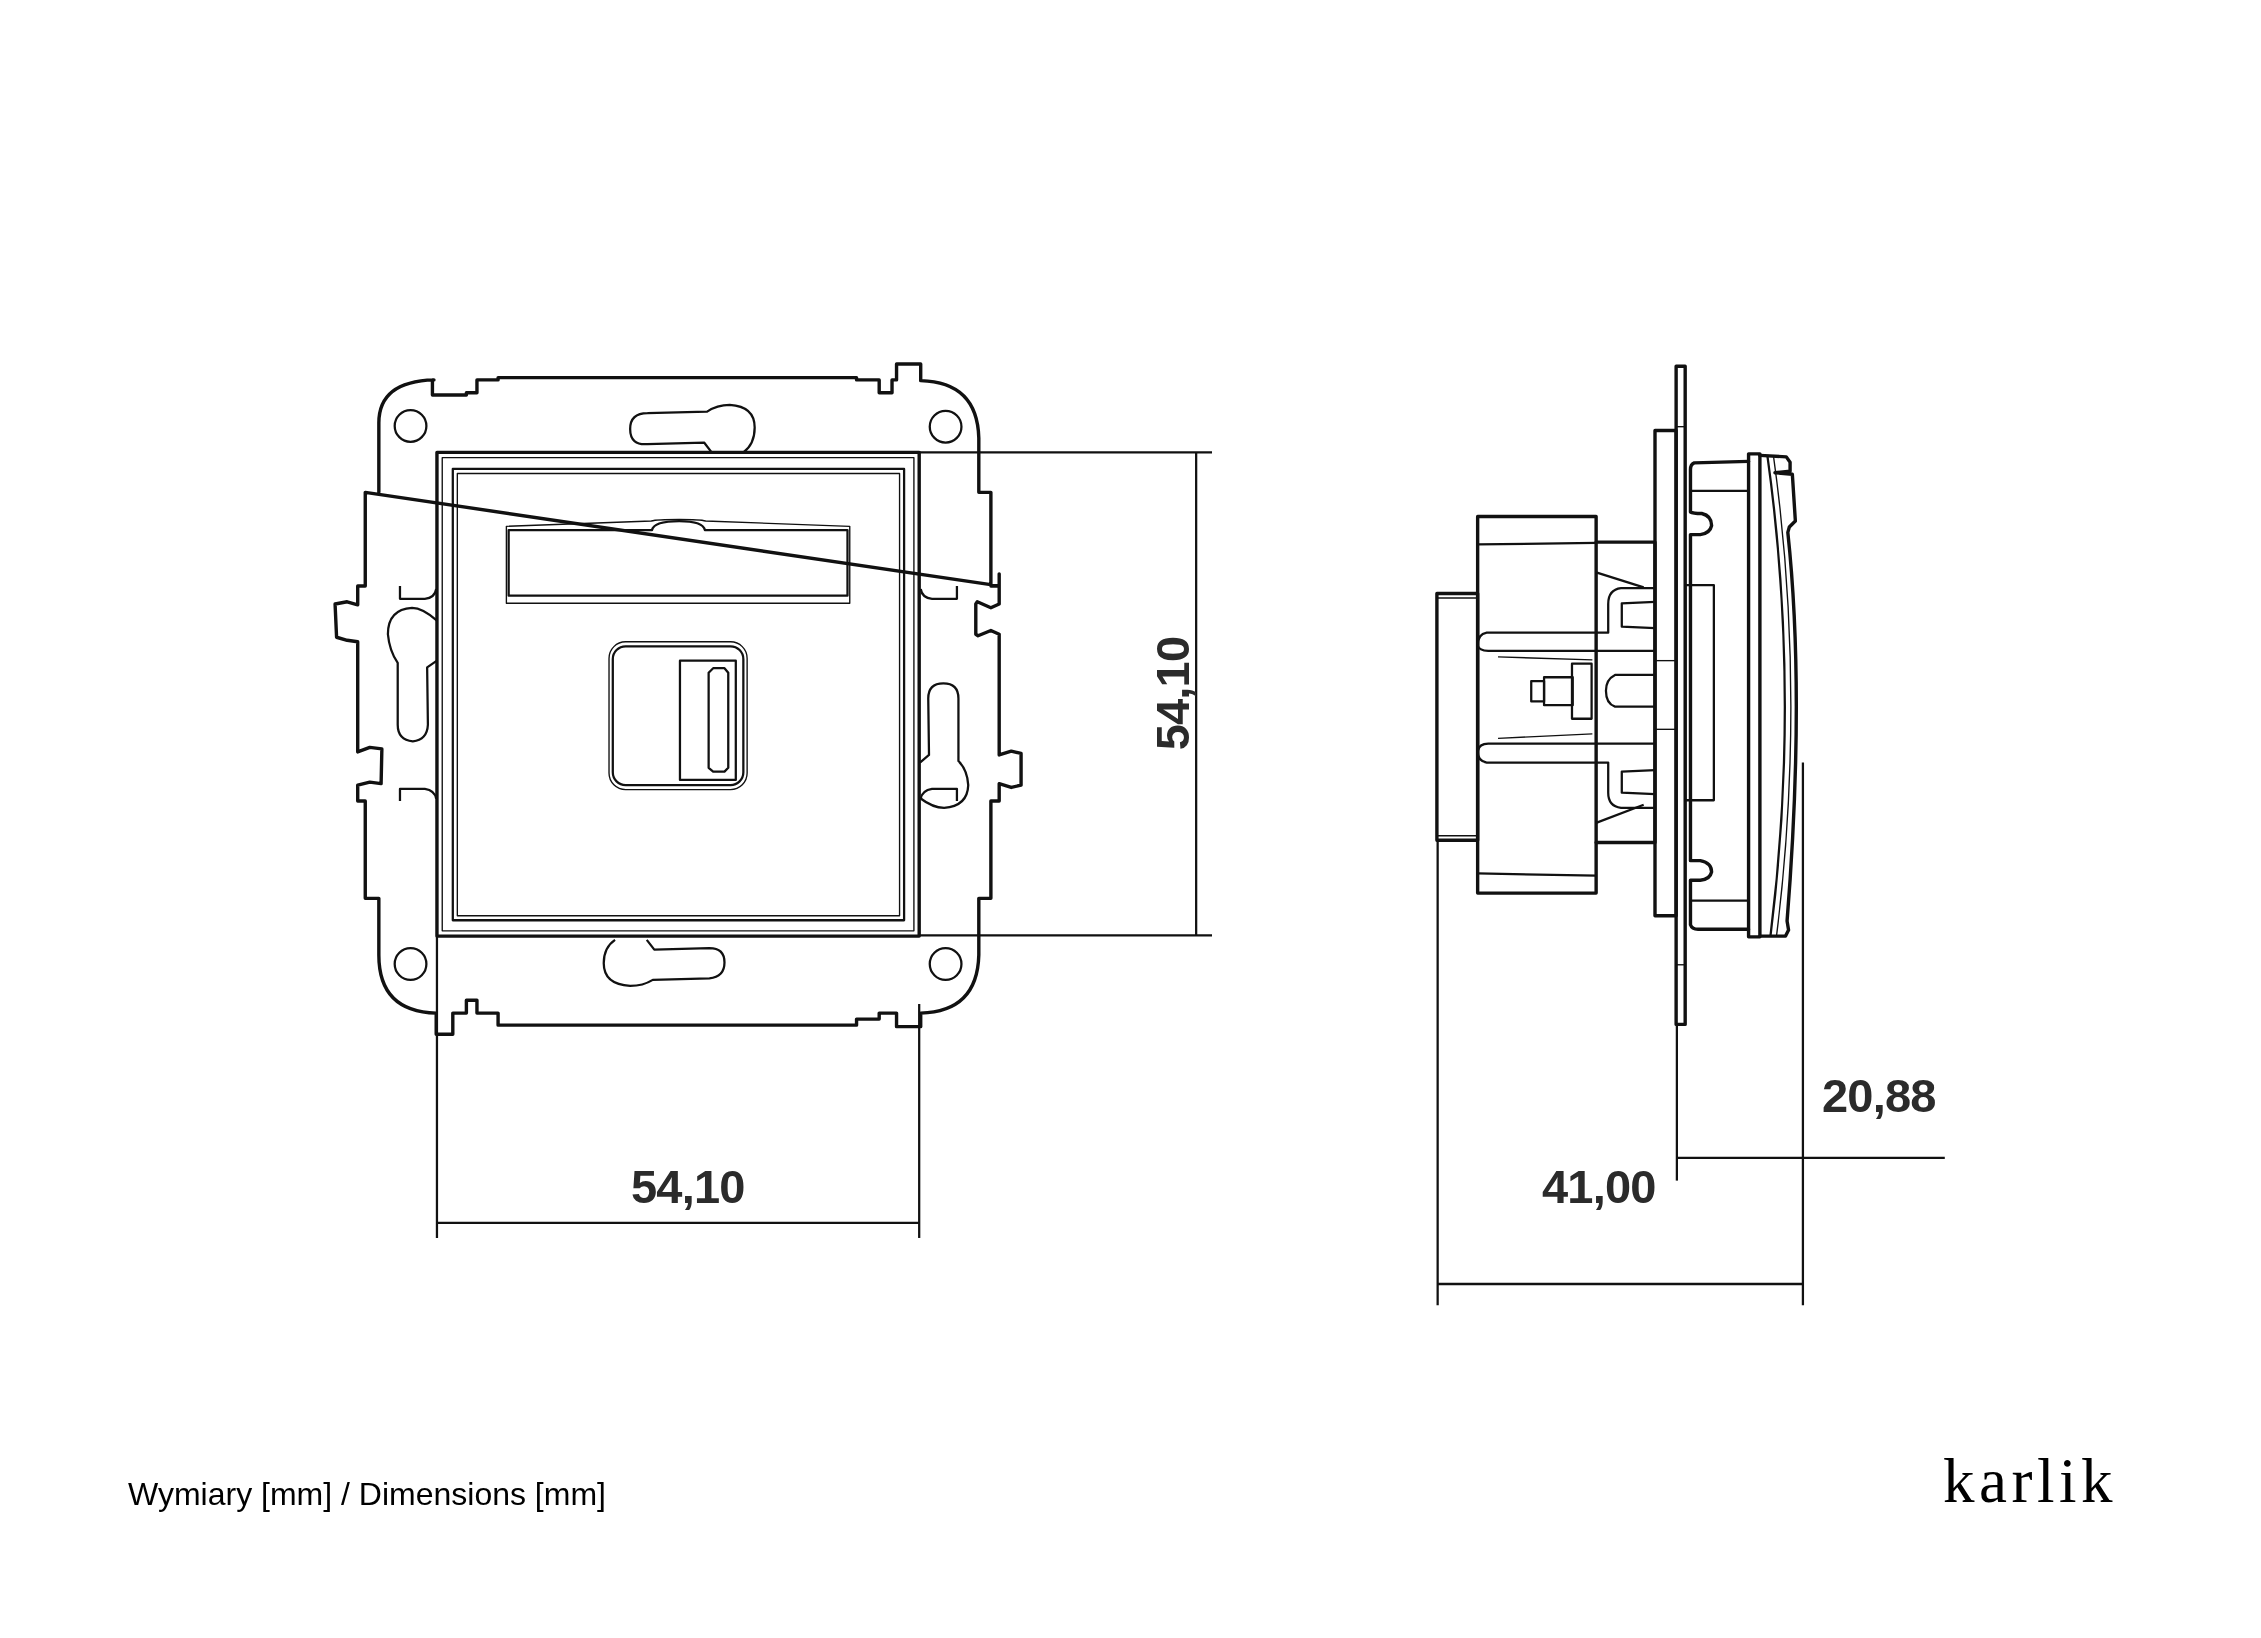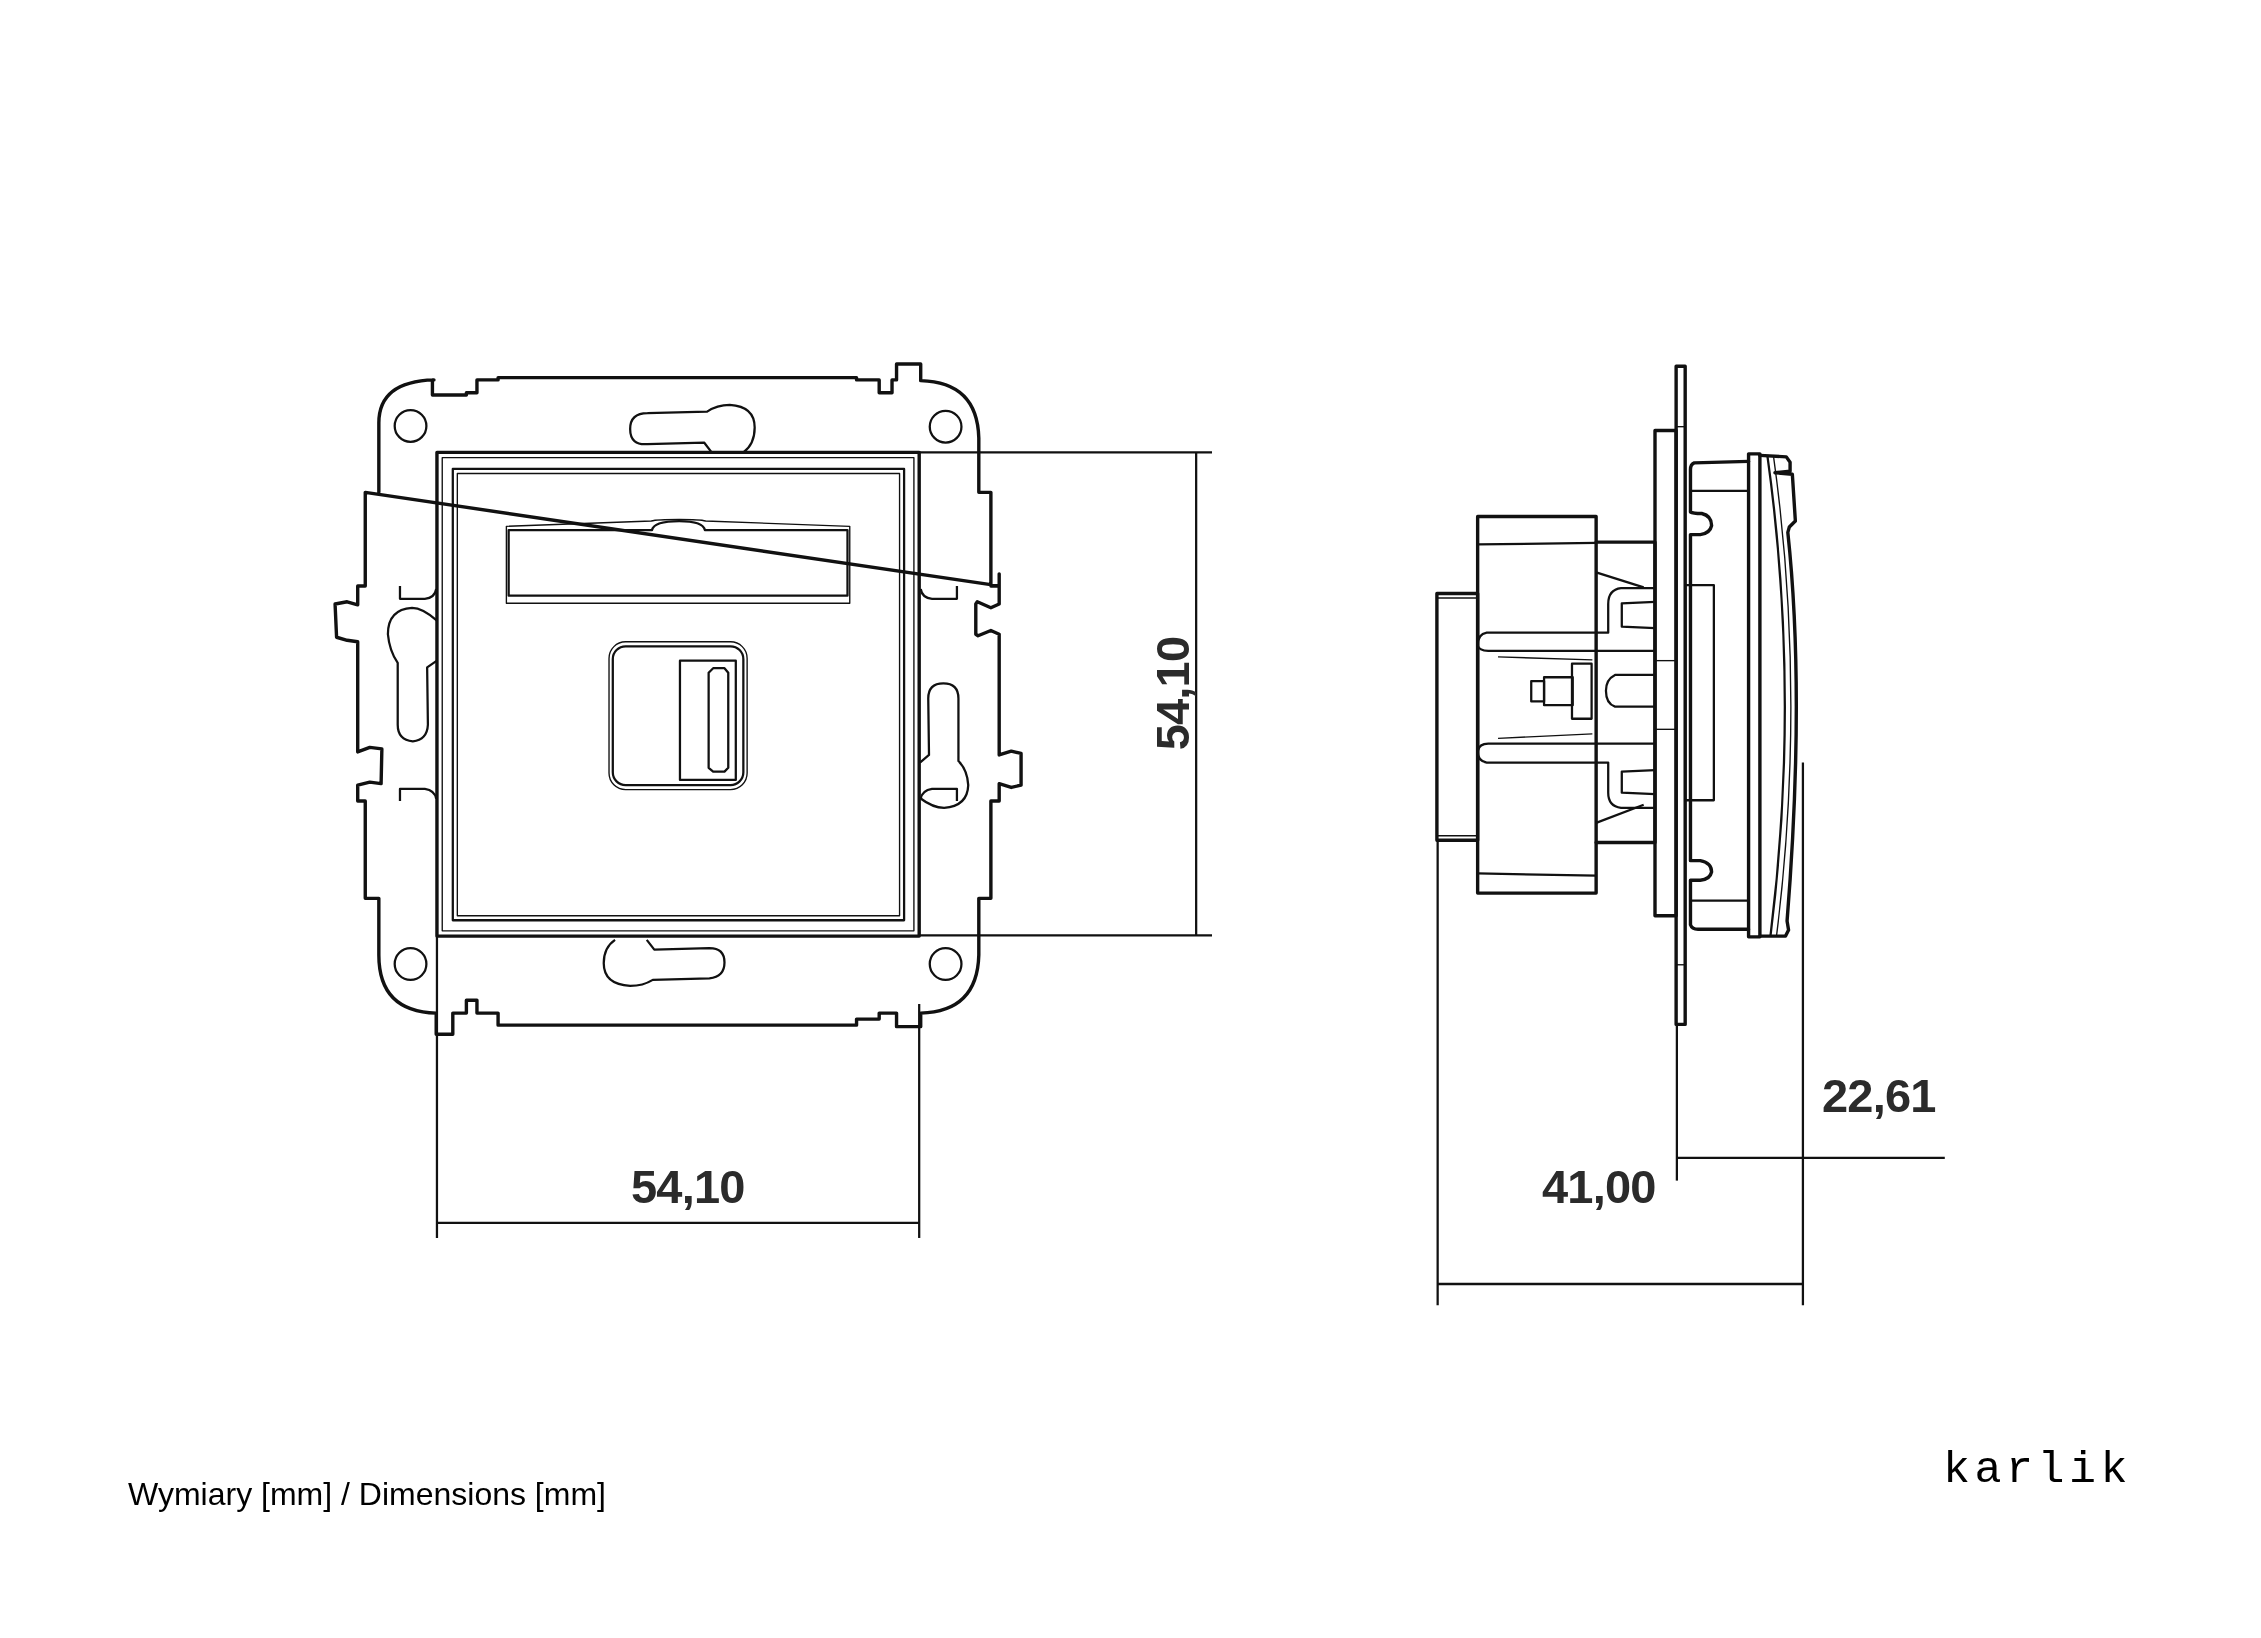--- a/index.html
+++ b/index.html
@@ -5,21 +5,21 @@
   html, body { margin:0; padding:0; background:#ffffff; }
   #canvas { position:relative; width:2261px; height:1639px; background:#ffffff; overflow:hidden; }
   svg.drawing { position:absolute; left:0; top:0; }
   .thick { fill:none; stroke:#111; stroke-width:4.5; stroke-linejoin:round; stroke-linecap:round; }
   .med { fill:none; stroke:#111; stroke-width:3; stroke-linejoin:round; }
   .thin { fill:none; stroke:#111; stroke-width:1.8; stroke-linejoin:round; }
   .dim { fill:none; stroke:#111; stroke-width:3; }
   .dimtext { position:absolute; font-family:"Liberation Sans", sans-serif; font-weight:bold; color:#2b2b2b; font-size:47px; line-height:1; transform-origin:center; letter-spacing:-0.8px; white-space:nowrap; }
   .footer { position:absolute; font-family:"Liberation Sans", sans-serif; color:#000000; white-space:nowrap; }
   #caption { left:128px; top:1476px; font-size:32px; }
-  #logo { left:1943px; top:1445px; font-size:45px; font-weight:normal; letter-spacing:4.5px; font-family:Liberation Mono, monospace; }
+  #logo { left:1943px; top:1445px; font-size:63px; font-weight:normal; letter-spacing:4.5px; font-family:Liberation Serif, serif; }
 </style>
 </head>
 <body>
 
 <div id="canvas">
 
   <svg class="drawing" width="2261" height="1639" viewBox="0 0 2996 2171">
 
     <g>
 
@@ -123,18 +123,18 @@
       <line class="dim" x1="2389" y1="1010" x2="2389" y2="1729"></line>
       <line class="dim" x1="1905" y1="1701" x2="2389" y2="1701"></line>
       <line class="dim" x1="2222" y1="1357" x2="2222" y2="1564"></line>
       <line class="dim" x1="2222" y1="1534" x2="2577" y2="1534"></line>
     </g>
   </svg>
 
   <div class="dimtext" style="left:631px; top:1163px;">54,10</div>
   <div class="dimtext" style="left:1116px; top:670px; transform:rotate(-90deg);">54,10</div>
   <div class="dimtext" style="left:1542px; top:1163px;">41,00</div>
-  <div class="dimtext" style="left:1822px; top:1072px;">22,61</div>
+  <div class="dimtext" style="left:1822px; top:1072px;">20,88</div>
 
   <div id="caption" class="footer">Wymiary [mm] / Dimensions [mm]</div>
   <div id="logo" class="footer">karlik</div>
 </div>
 
 
 </body></html>

